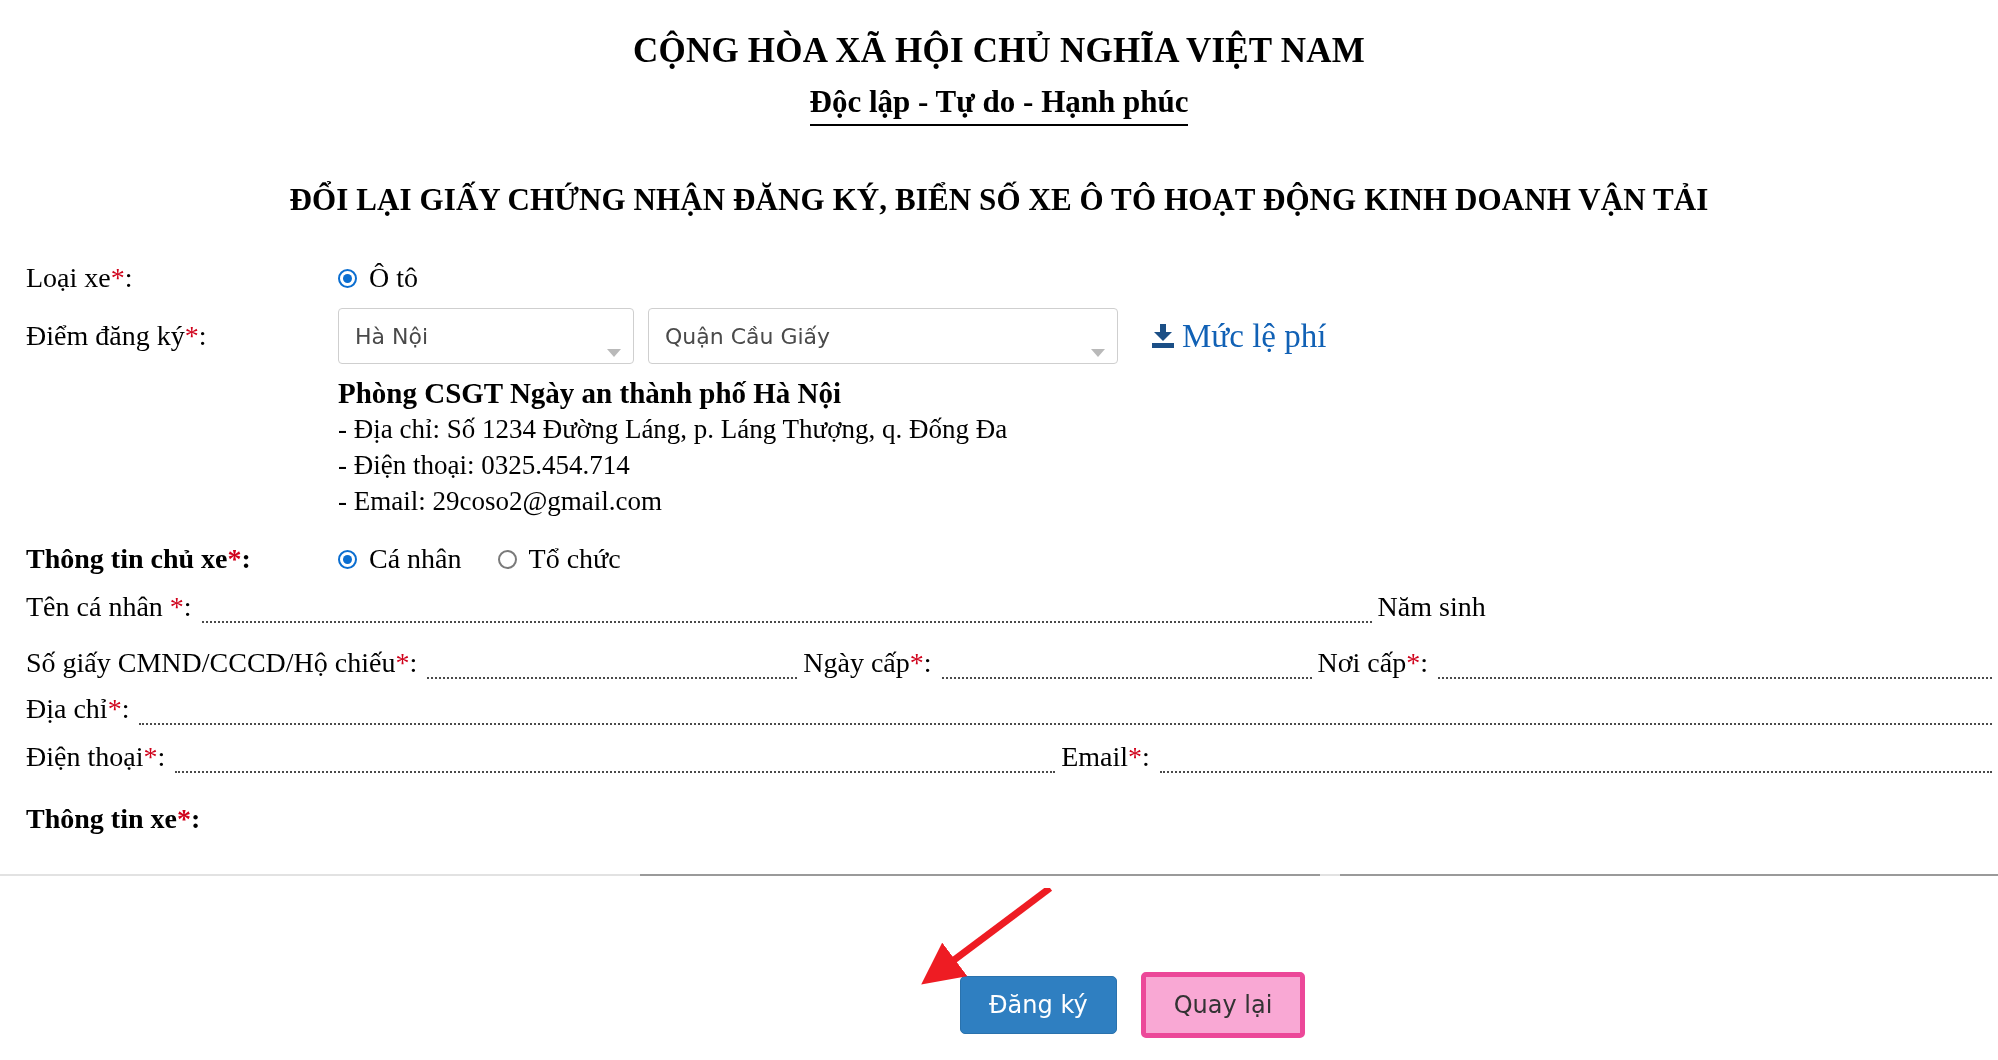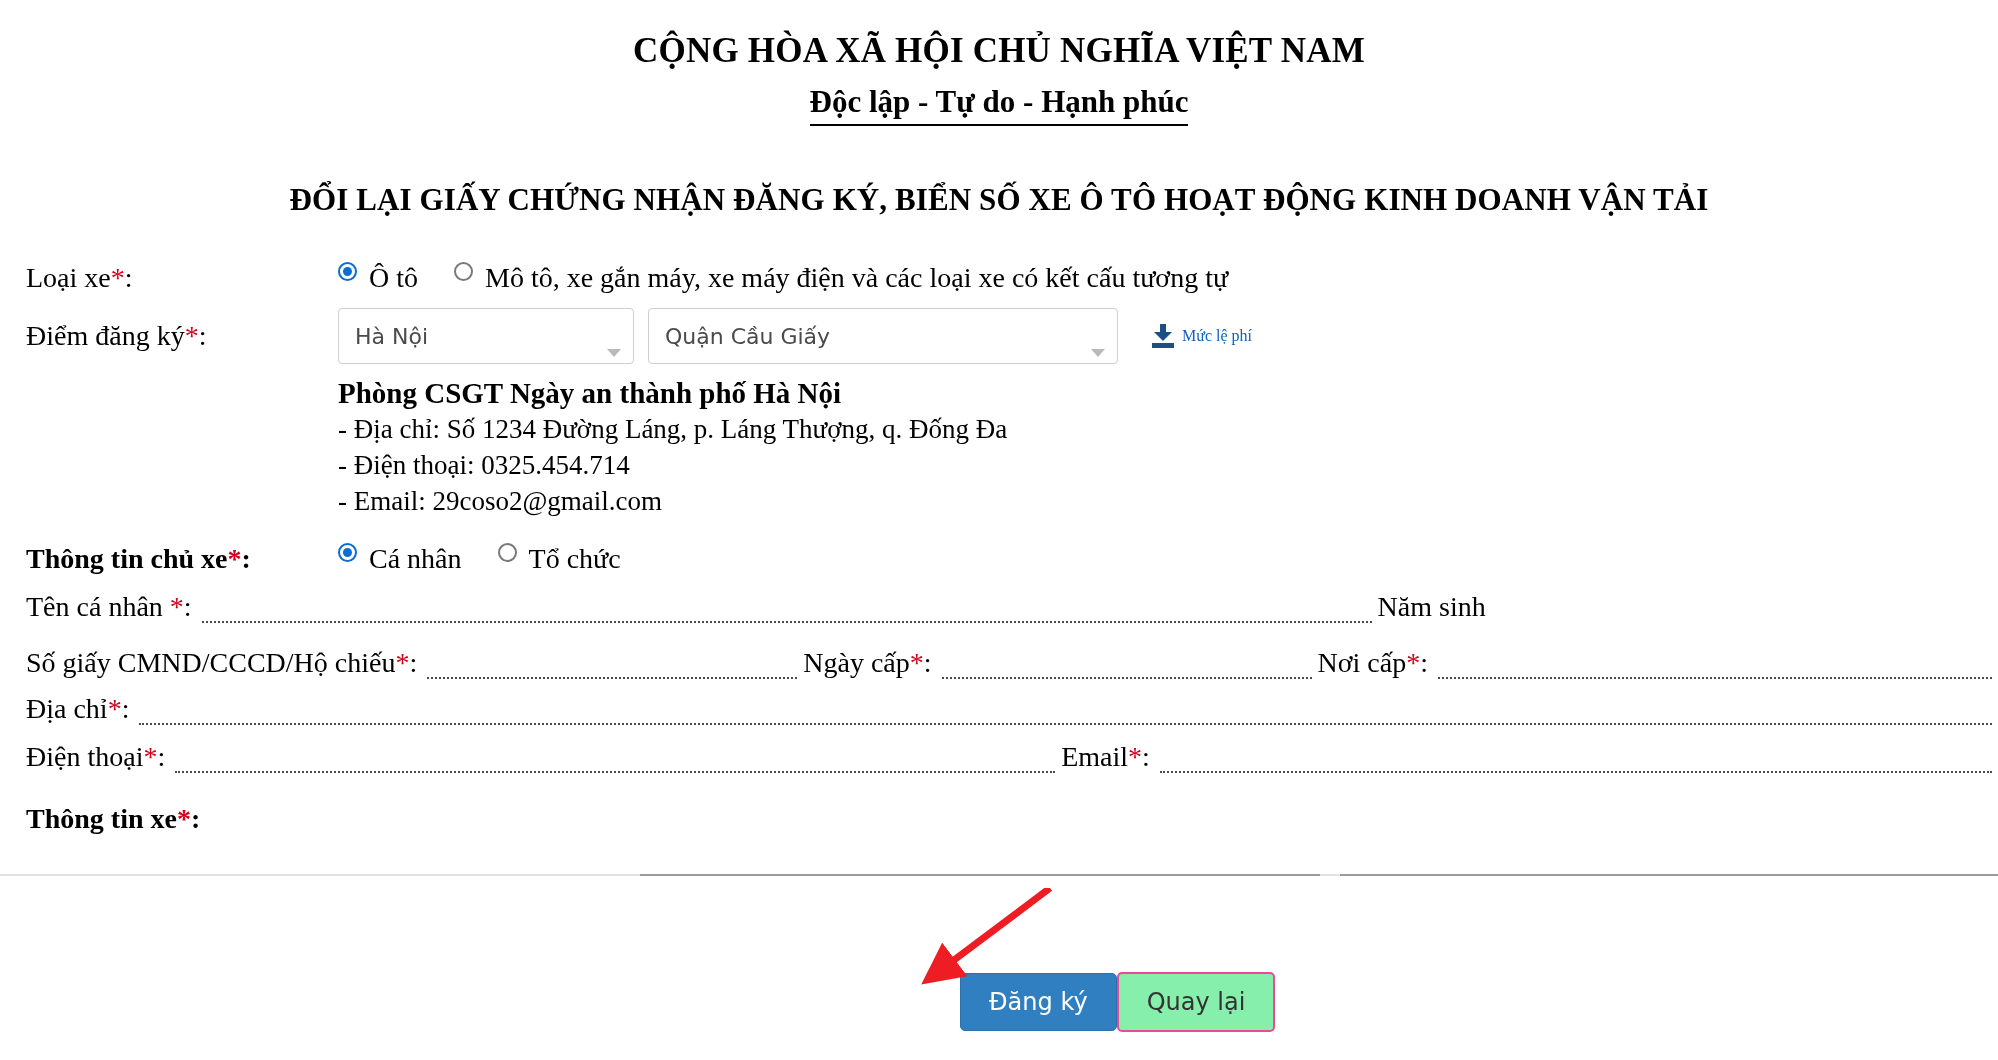--- a/index.html
+++ b/index.html
@@ -71,21 +71,21 @@
   }
   .lbl-bold { font-weight: bold; }
 
   
   .radio-group {
     display: flex;
     align-items: center;
   }
   .radio {
     display: inline-flex;
-    align-items: flex-start;
+    align-items: center;
     margin-right: 36px;
     white-space: nowrap;
     font-size: 28px;
   }
   .radio .dot {
     width: 19px;
     height: 19px;
     border: 2px solid #7a7a7a;
     border-radius: 50%;
     display: inline-block;
@@ -133,21 +133,21 @@
     border-top: 8px solid #b9b9b9;
   }
   .sel-city { width: 296px; }
   .sel-dist { width: 470px; margin-left: 14px; }
 
   .fee-link {
     display: inline-flex;
     align-items: center;
     margin-left: 34px;
     color: #1161b5;
-    font-size: 16px;
+    font-size: 33px;
     white-space: nowrap;
     cursor: pointer;
   }
   .fee-link .dl-icon {
     width: 22px;
     height: 24px;
     margin-right: 8px;
     position: relative;
     display: inline-block;
   }
@@ -228,23 +228,24 @@
     padding: 14px 28px;
     cursor: pointer;
     box-sizing: border-box;
   }
   .btn-primary {
     background: #2f7fc1;
     border: 1px solid #2a72ad;
     color: #ffffff;
   }
   .btn-secondary {
-    background: #86efac;
-    border: 2px solid #ec4899;
+    background: #f9a8d4;
+    border: 5px solid #ec4899;
     color: #333333;
+    margin-left: 24px;
   }
 
   
   .arrow-anno {
     position: absolute;
     left: 910px;
     top: 880px;
     width: 150px;
     height: 110px;
     pointer-events: none;
@@ -281,24 +282,20 @@
   <div class="form">
 
     <div class="row">
       <div class="lbl-col">
         <span>Loại xe</span><span class="req">*</span><span>:</span>
       </div>
       <div class="radio-group">
         <label class="radio checked">
           <span class="dot"></span>
           <span>Ô tô</span>
-        </label>
-        <label class="radio">
-          <span class="dot"></span>
-          <span>Mô tô, xe gắn máy, xe máy điện và các loại xe có kết cấu tương tự</span>
         </label>
       </div>
     </div>
 
     <div class="row" style="margin-top:14px;">
       <div class="lbl-col">
         <span>Điểm đăng ký</span><span class="req">*</span><span>:</span>
       </div>
       <div class="sel sel-city">
         <span>Hà Nội</span>

